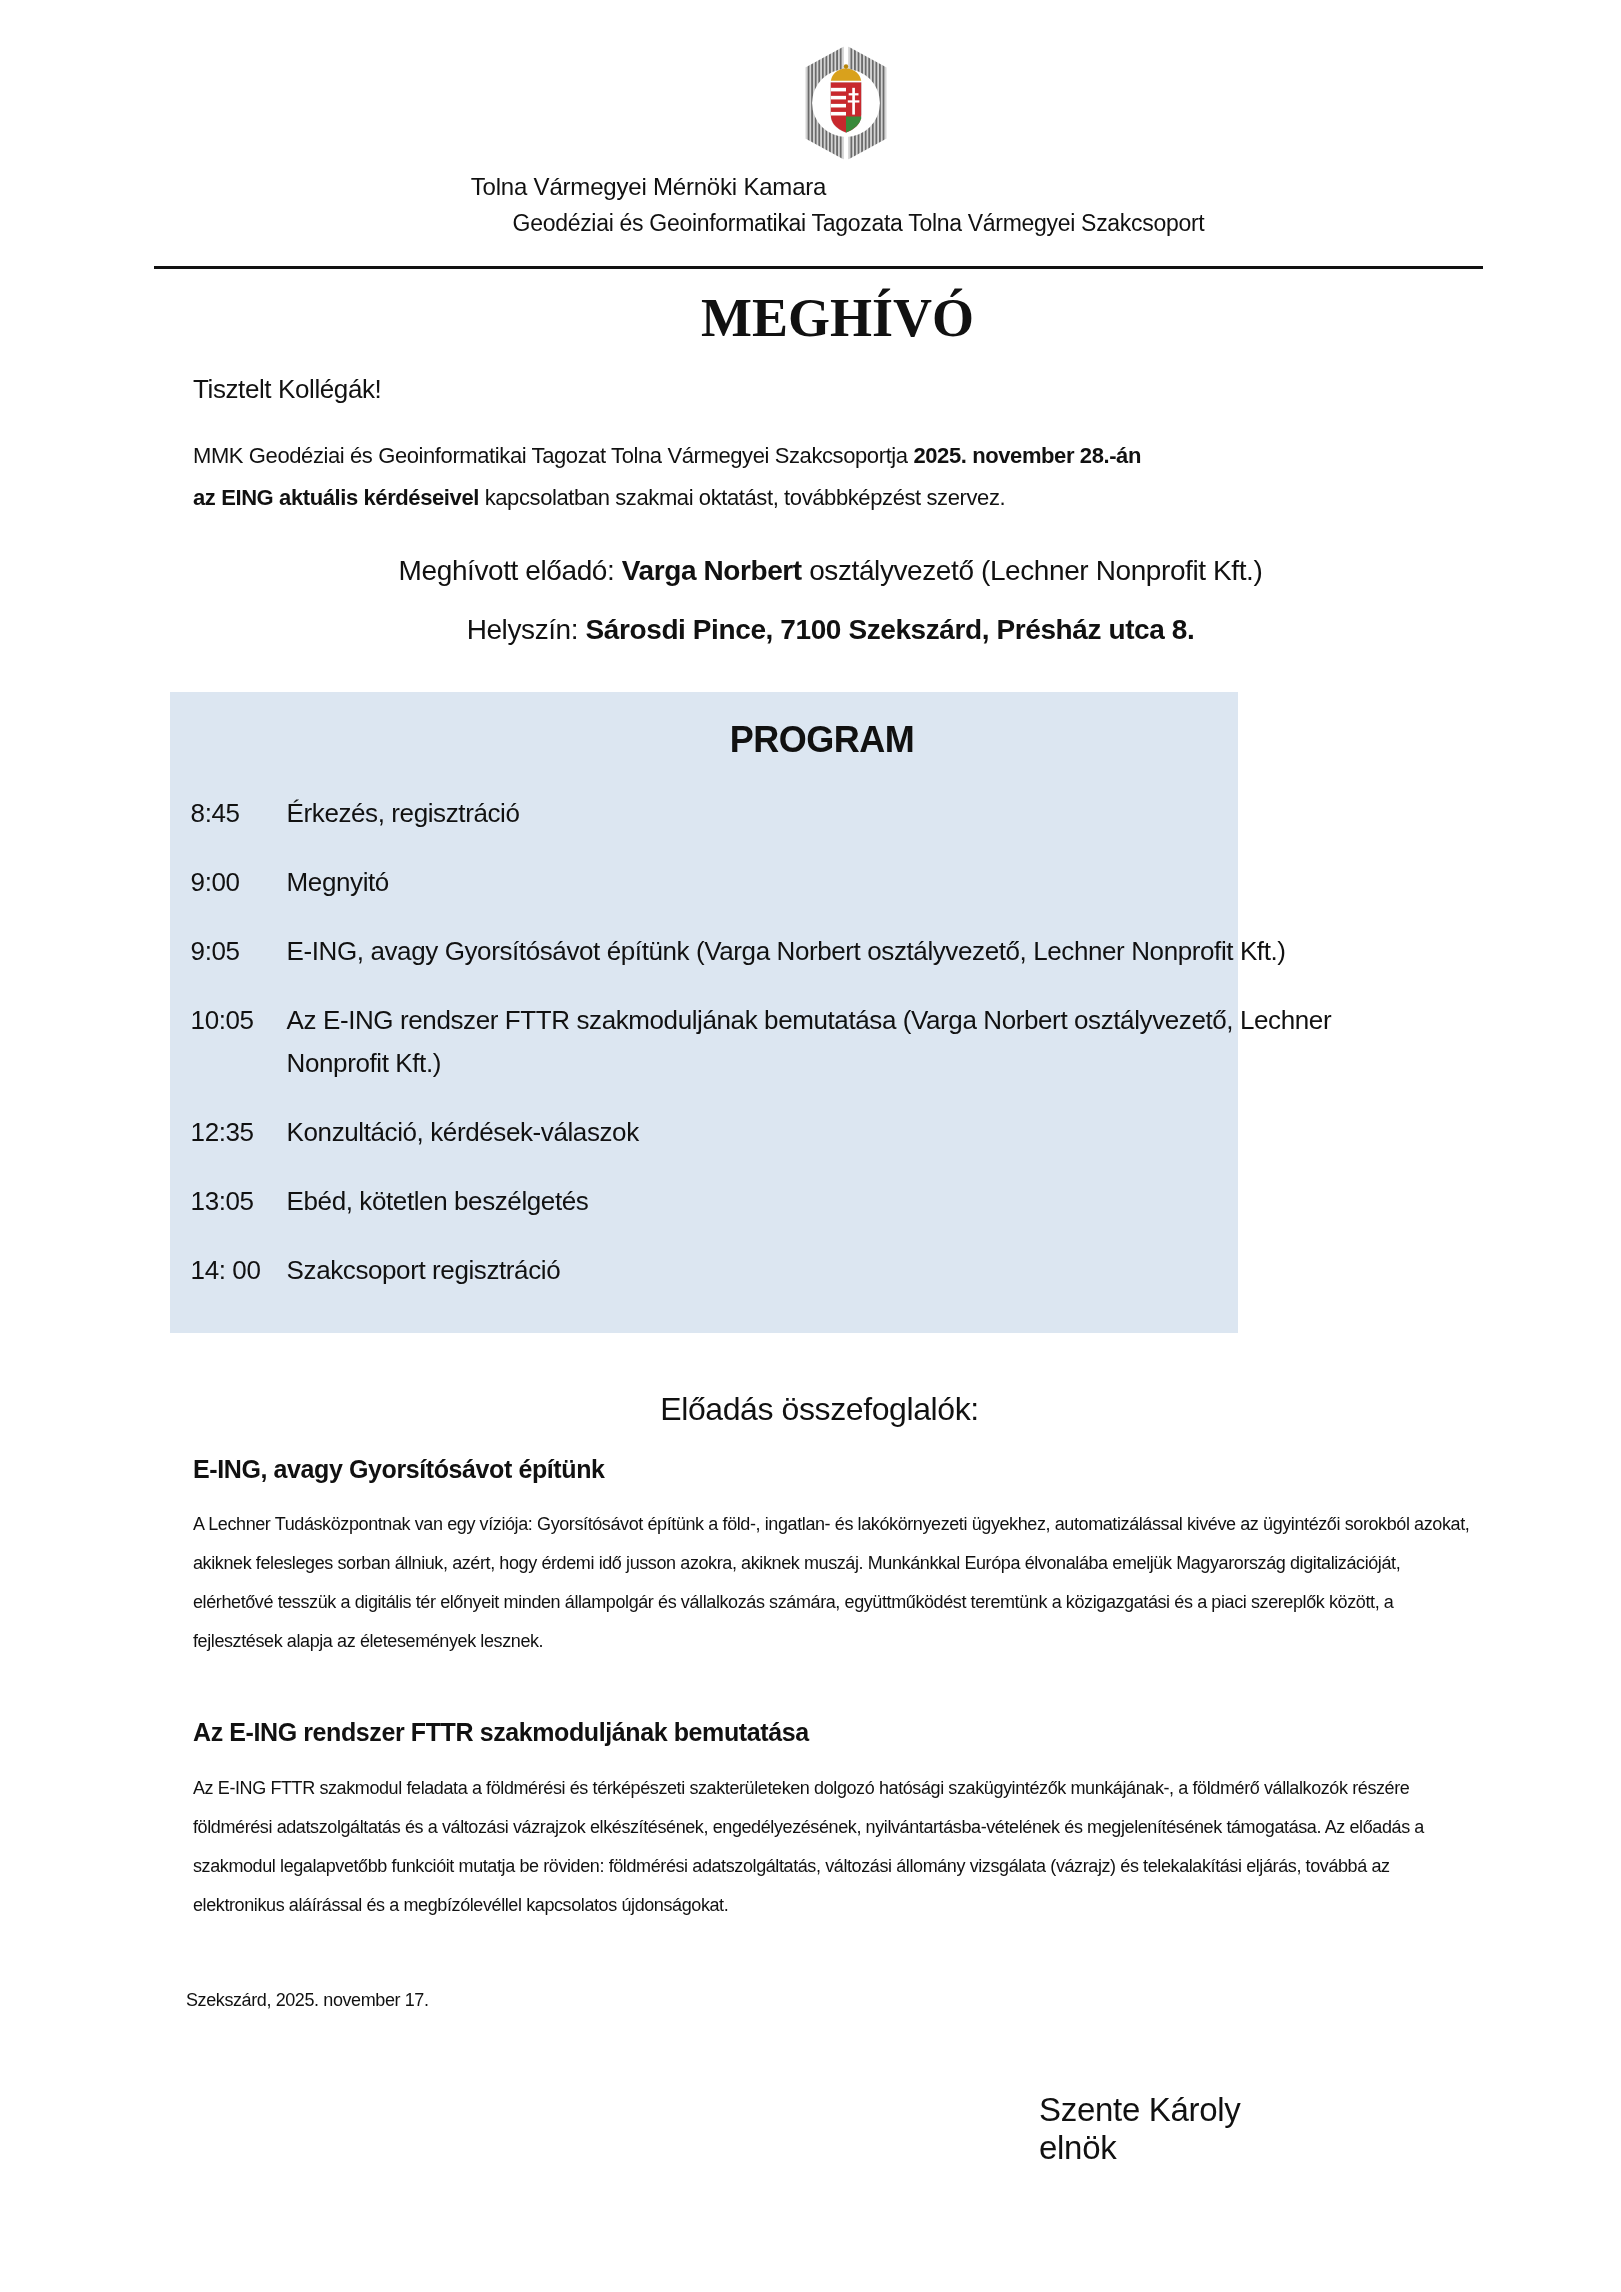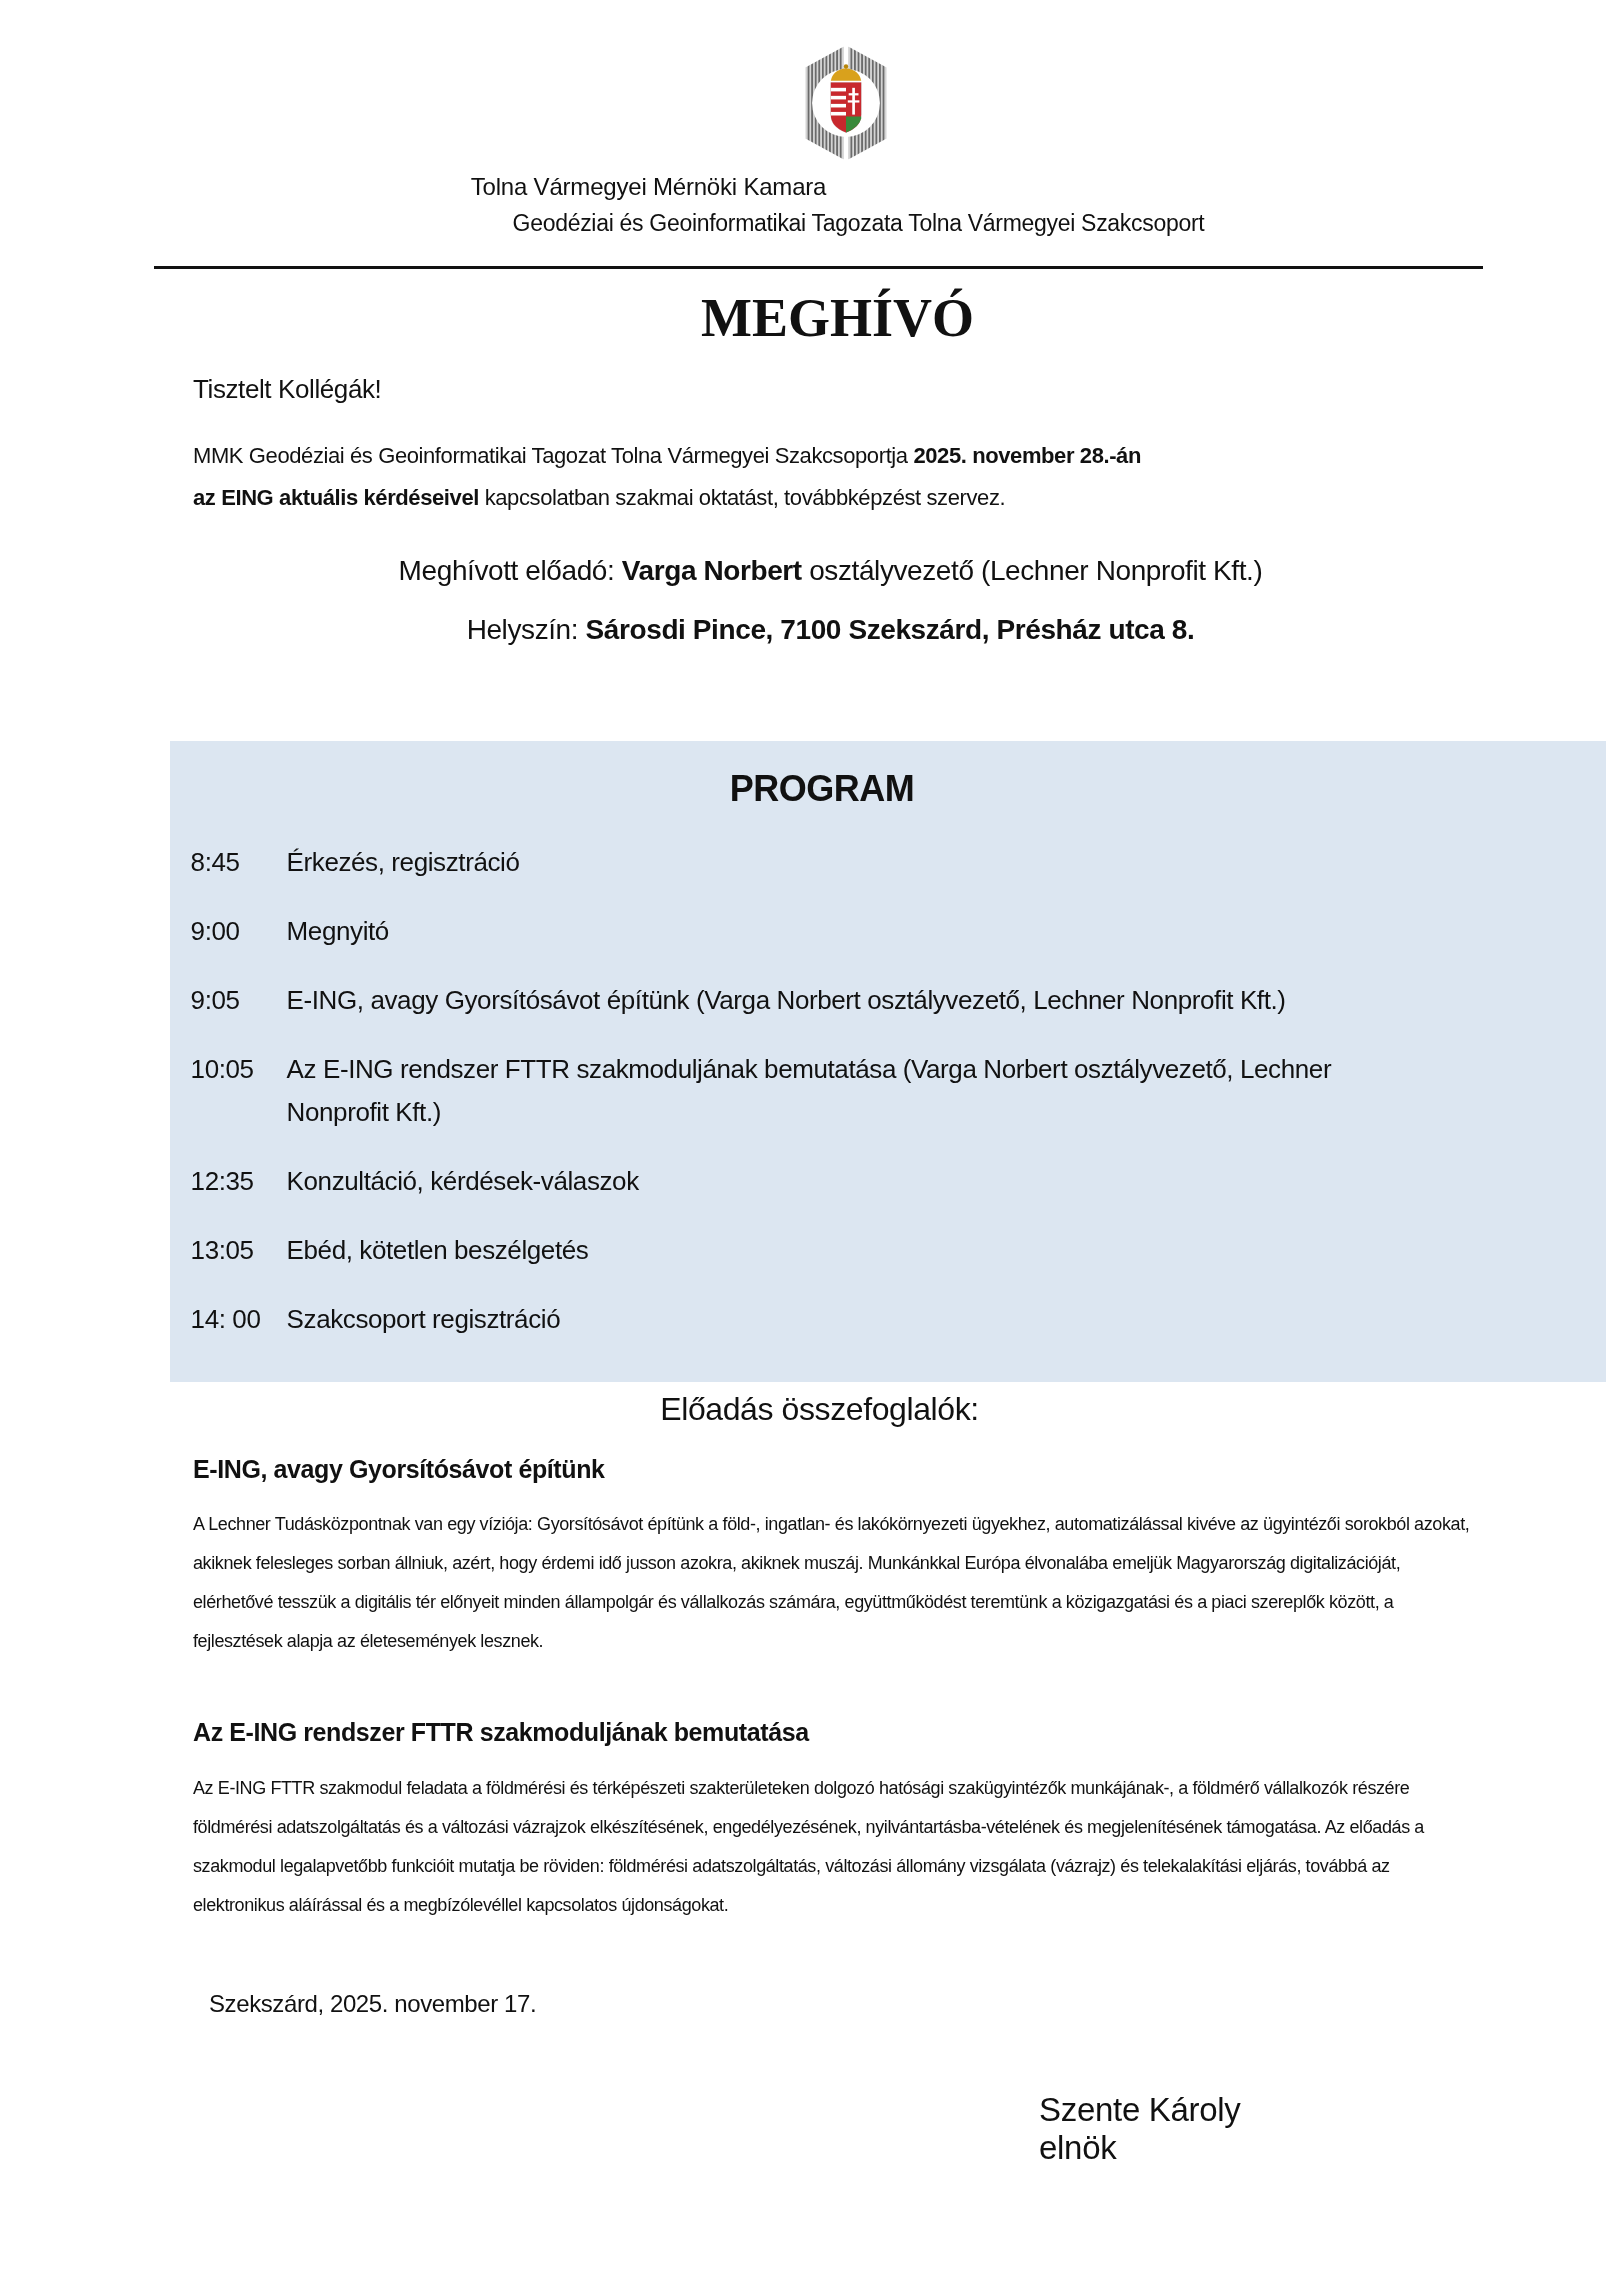--- a/index.html
+++ b/index.html
@@ -10,29 +10,29 @@
   .hdr1 { left: 0; width: 1297px; top: 173px; text-align: center; font-size: 24px; letter-spacing: -0.2px; }
   .hdr2 { left: 0; width: 1621px; top: 210px; text-align: center; font-size: 23px; letter-spacing: -0.3px; padding-left: 48px; }
   .rule { left: 154px; width: 1329px; top: 266px; height: 2.7px; background: #111; }
   .title { left: 0; width: 1675px; top: 287px; text-align: center; font-family: "Liberation Serif", "DejaVu Serif", serif;
            font-weight: bold; font-size: 54px; letter-spacing: 0px; }
   .greet { left: 193px; top: 374px; font-size: 26px; font-weight: normal; letter-spacing: -0.4px; text-align: right; }
   .intro { left: 193px; top: 435px; width: 1272px; font-size: 22px; line-height: 42px; letter-spacing: -0.4px; }
   .intro b { font-weight: bold; }
   .speaker { left: 0; width: 1661px; top: 555px; text-align: center; font-size: 28px; letter-spacing: -0.4px; }
   .venue { left: 0; width: 1661px; top: 614px; text-align: center; font-size: 28px; letter-spacing: -0.4px; }
-  .program-box { left: 170px; top: 741px; width: 1436px; height: 641px; background: #dce6f1; }
+  .program-box { left: 170px; top: 692px; width: 1068px; height: 641px; background: #dce6f1; }
   .program-title { left: 0; width: 1304px; top: 27px; text-align: center; font-size: 36px; font-weight: bold; letter-spacing: -0.5px; }
   .prog-row { left: 20.6px; width: 1272px; font-size: 26px; line-height: 43px; letter-spacing: -0.4px; }
   .prog-row .time { position: absolute; left: 0; top: 0; width: 90px; }
   .prog-row .desc { position: absolute; left: 96px; top: 0; width: 1164px; }
   .summ-title { left: 0; width: 1639px; top: 1391px; text-align: center; font-size: 32px; letter-spacing: -0.4px; }
   .sub-h { left: 193px; font-size: 25px; font-weight: bold; letter-spacing: -0.4px; }
   .para { left: 193px; width: 1281px; font-size: 18px; line-height: 39px; letter-spacing: -0.4px; }
-  .date { left: 209px; top: 1990px; font-size: 24px; letter-spacing: -0.4px; }
+  .date { left: 186px; top: 1990px; font-size: 18px; letter-spacing: -0.4px; }
   .sig { left: 1039px; width: 219px; top: 2091px; text-align: left; font-size: 33px; line-height: 38px; letter-spacing: -0.3px; }
 </style>
 </head>
 <body>
 
 <div class="abs logo">
   <svg width="134" height="116" viewBox="0 0 150 130">
     <defs>
       <pattern id="stripes" width="4" height="4" patternUnits="userSpaceOnUse">
         <rect width="2.4" height="4" fill="#6b6b6b"></rect>

